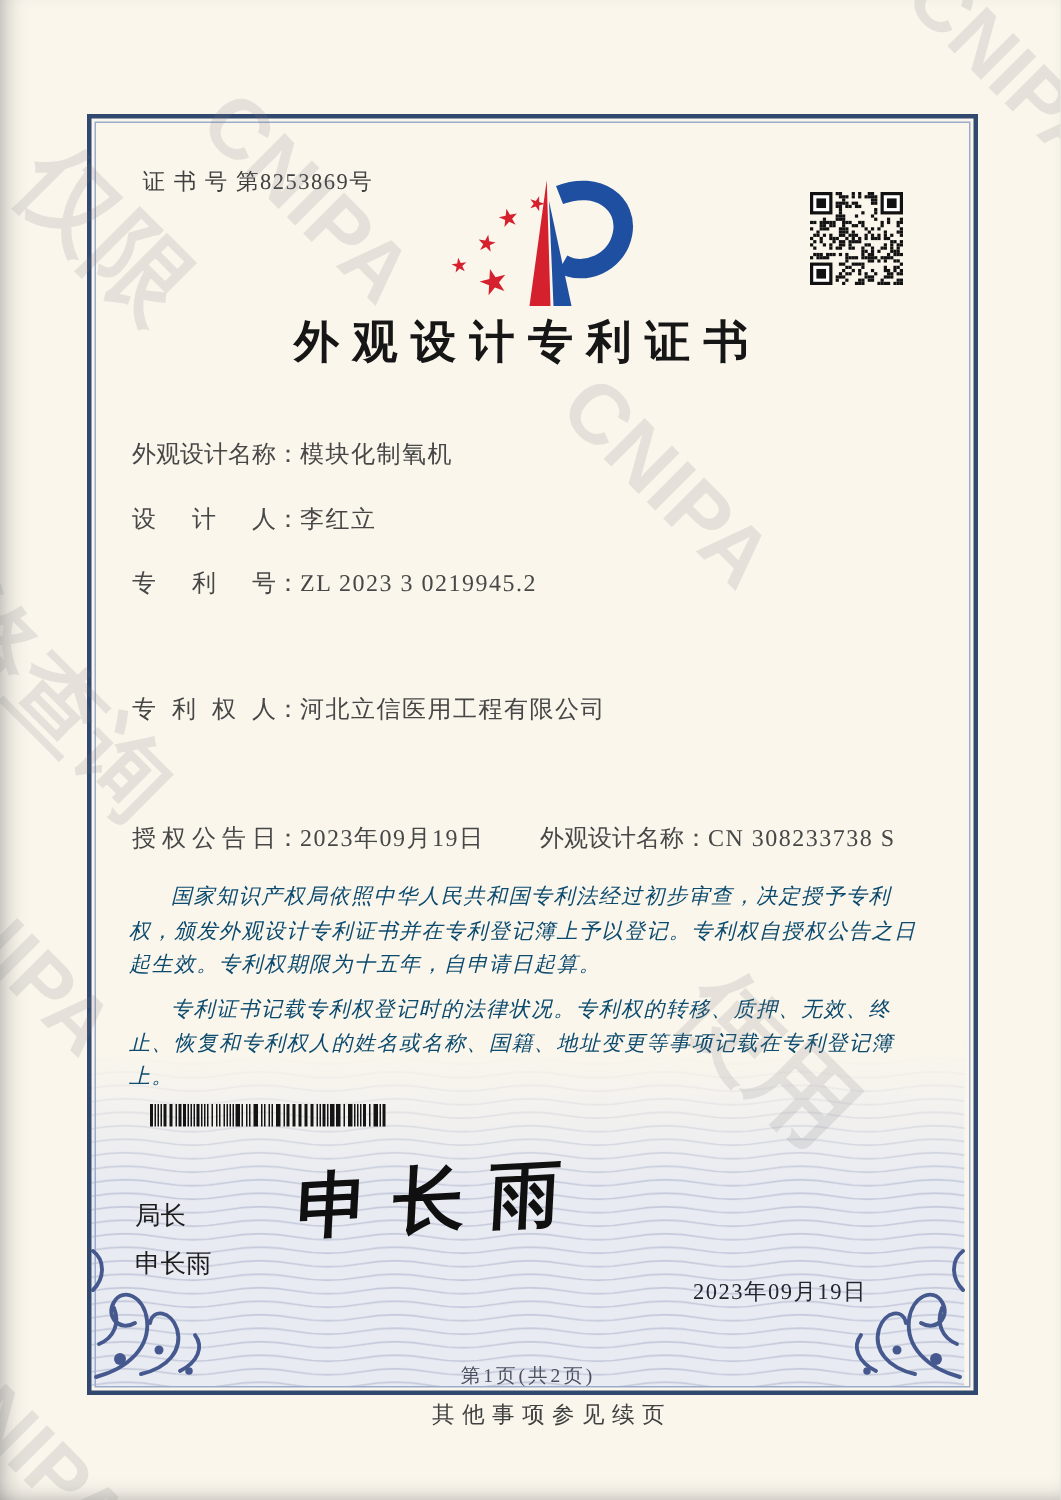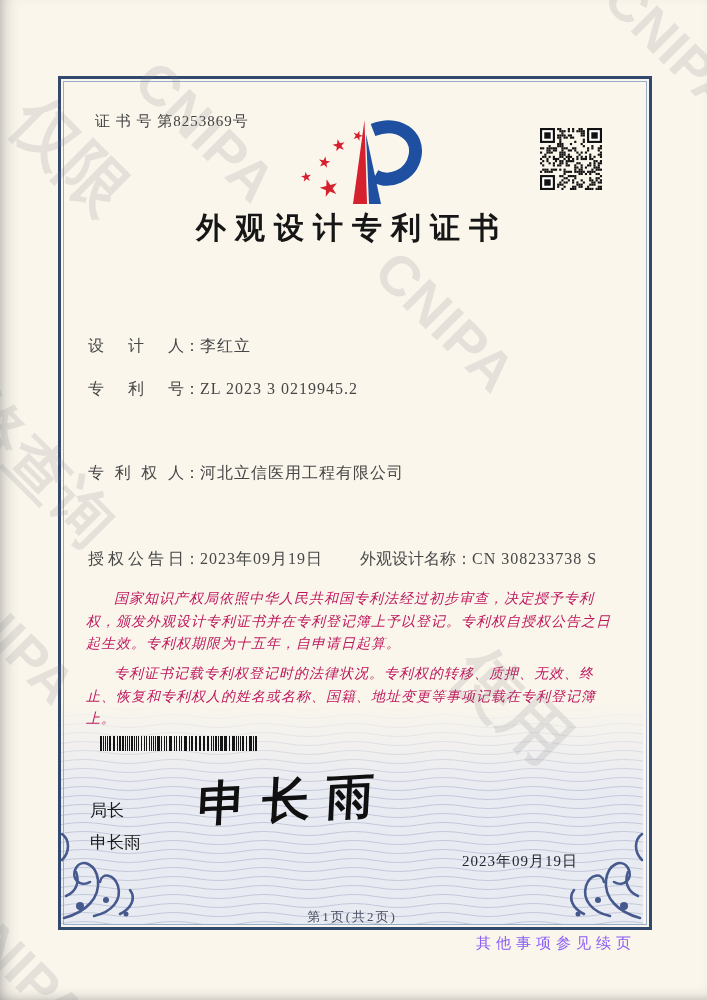--- a/index.html
+++ b/index.html
@@ -23,34 +23,34 @@
     background:linear-gradient(180deg,#faf6ec 8%,rgba(250,246,236,0) 100%);}
   
   .abs{position:absolute;z-index:4;}
   #cert-no{left:95px;top:112px;font-size:15px;letter-spacing:1px;color:#404040;}
   #title{left:58px;top:208px;width:588px;text-align:center;font-size:30px;font-weight:bold;
     color:#161616;letter-spacing:9px;}
   .row{left:88px;font-size:16px;color:#474747;white-space:nowrap;}
   .flabel{display:inline-block;width:96px;text-align:justify;text-align-last:justify;vertical-align:top;}
   .colon{display:inline-block;}
   .fvalue{letter-spacing:1px;}
-  .paras{left:86px;width:534px;font-size:14px;line-height:1.62;color:#be185d;
+  .paras{left:86px;width:534px;font-size:14px;line-height:1.62;color:#0c4a6e;
     letter-spacing:1px;font-style:italic;}
   .paras p{margin:0 0 7px 0;text-indent:2em;}
   #barcode{left:100px;top:736px;width:180px;height:15px;font-size:0;white-space:nowrap;}
   #barcode span{display:inline-block;height:100%;background:#141414;}
   #director-title{left:90px;top:799px;font-size:17px;color:#1d1d1d;
     font-family:"Liberation Sans","DejaVu Sans",sans-serif;}
   #director-name{left:90px;top:831px;font-size:17px;color:#1d1d1d;
     font-family:"Liberation Sans","DejaVu Sans",sans-serif;}
   #signature{left:198px;top:768px;font-size:48px;font-weight:bold;color:#101010;
     letter-spacing:16px;transform:rotate(-3deg) skewX(-6deg);}
   #issue-date{left:462px;top:852px;font-size:15px;color:#23262e;letter-spacing:1px;}
   #page-info{left:58px;top:908px;width:588px;text-align:center;font-size:13px;color:#4a4f60;letter-spacing:2px;}
-  #cont-note{left:48px;top:934px;width:588px;text-align:right;font-size:15px;color:#8b5cf6;letter-spacing:5px;}
+  #cont-note{left:74px;top:934px;width:588px;text-align:center;font-size:15px;color:#404040;letter-spacing:5px;}
   .ornament{z-index:4;}
 </style>
 </head>
 <body>
 
 <div id="page">
 
   <svg id="band" width="582" height="230">
     <defs>
       <pattern id="wv" width="90" height="9" patternUnits="userSpaceOnUse">
@@ -386,20 +386,23 @@
         <rect x="23" y="28" width="1" height="1"></rect>
         <rect x="24" y="28" width="1" height="1"></rect>
         <rect x="26" y="28" width="1" height="1"></rect>
         <rect x="27" y="28" width="1" height="1"></rect>
         <rect x="28" y="28" width="1" height="1"></rect>
       </g>
     </svg>
 
   <div class="abs" id="title">外观设计专利证书</div>
 
+  <div class="abs row" style="top:293px">
+    <span class="flabel">外观设计名称</span><span class="colon">：</span><span class="fvalue">模块化制氧机</span>
+  </div>
   <div class="abs row" style="top:336px">
     <span class="flabel">设计人</span><span class="colon">：</span><span class="fvalue">李红立</span>
   </div>
   <div class="abs row" style="top:379px">
     <span class="flabel">专利号</span><span class="colon">：</span><span class="fvalue">ZL 2023 3 0219945.2</span>
   </div>
   <div class="abs row" style="top:463px">
     <span class="flabel">专利权人</span><span class="colon">：</span><span class="fvalue">河北立信医用工程有限公司</span>
   </div>
   <div class="abs row" style="top:549px;right:90px">

